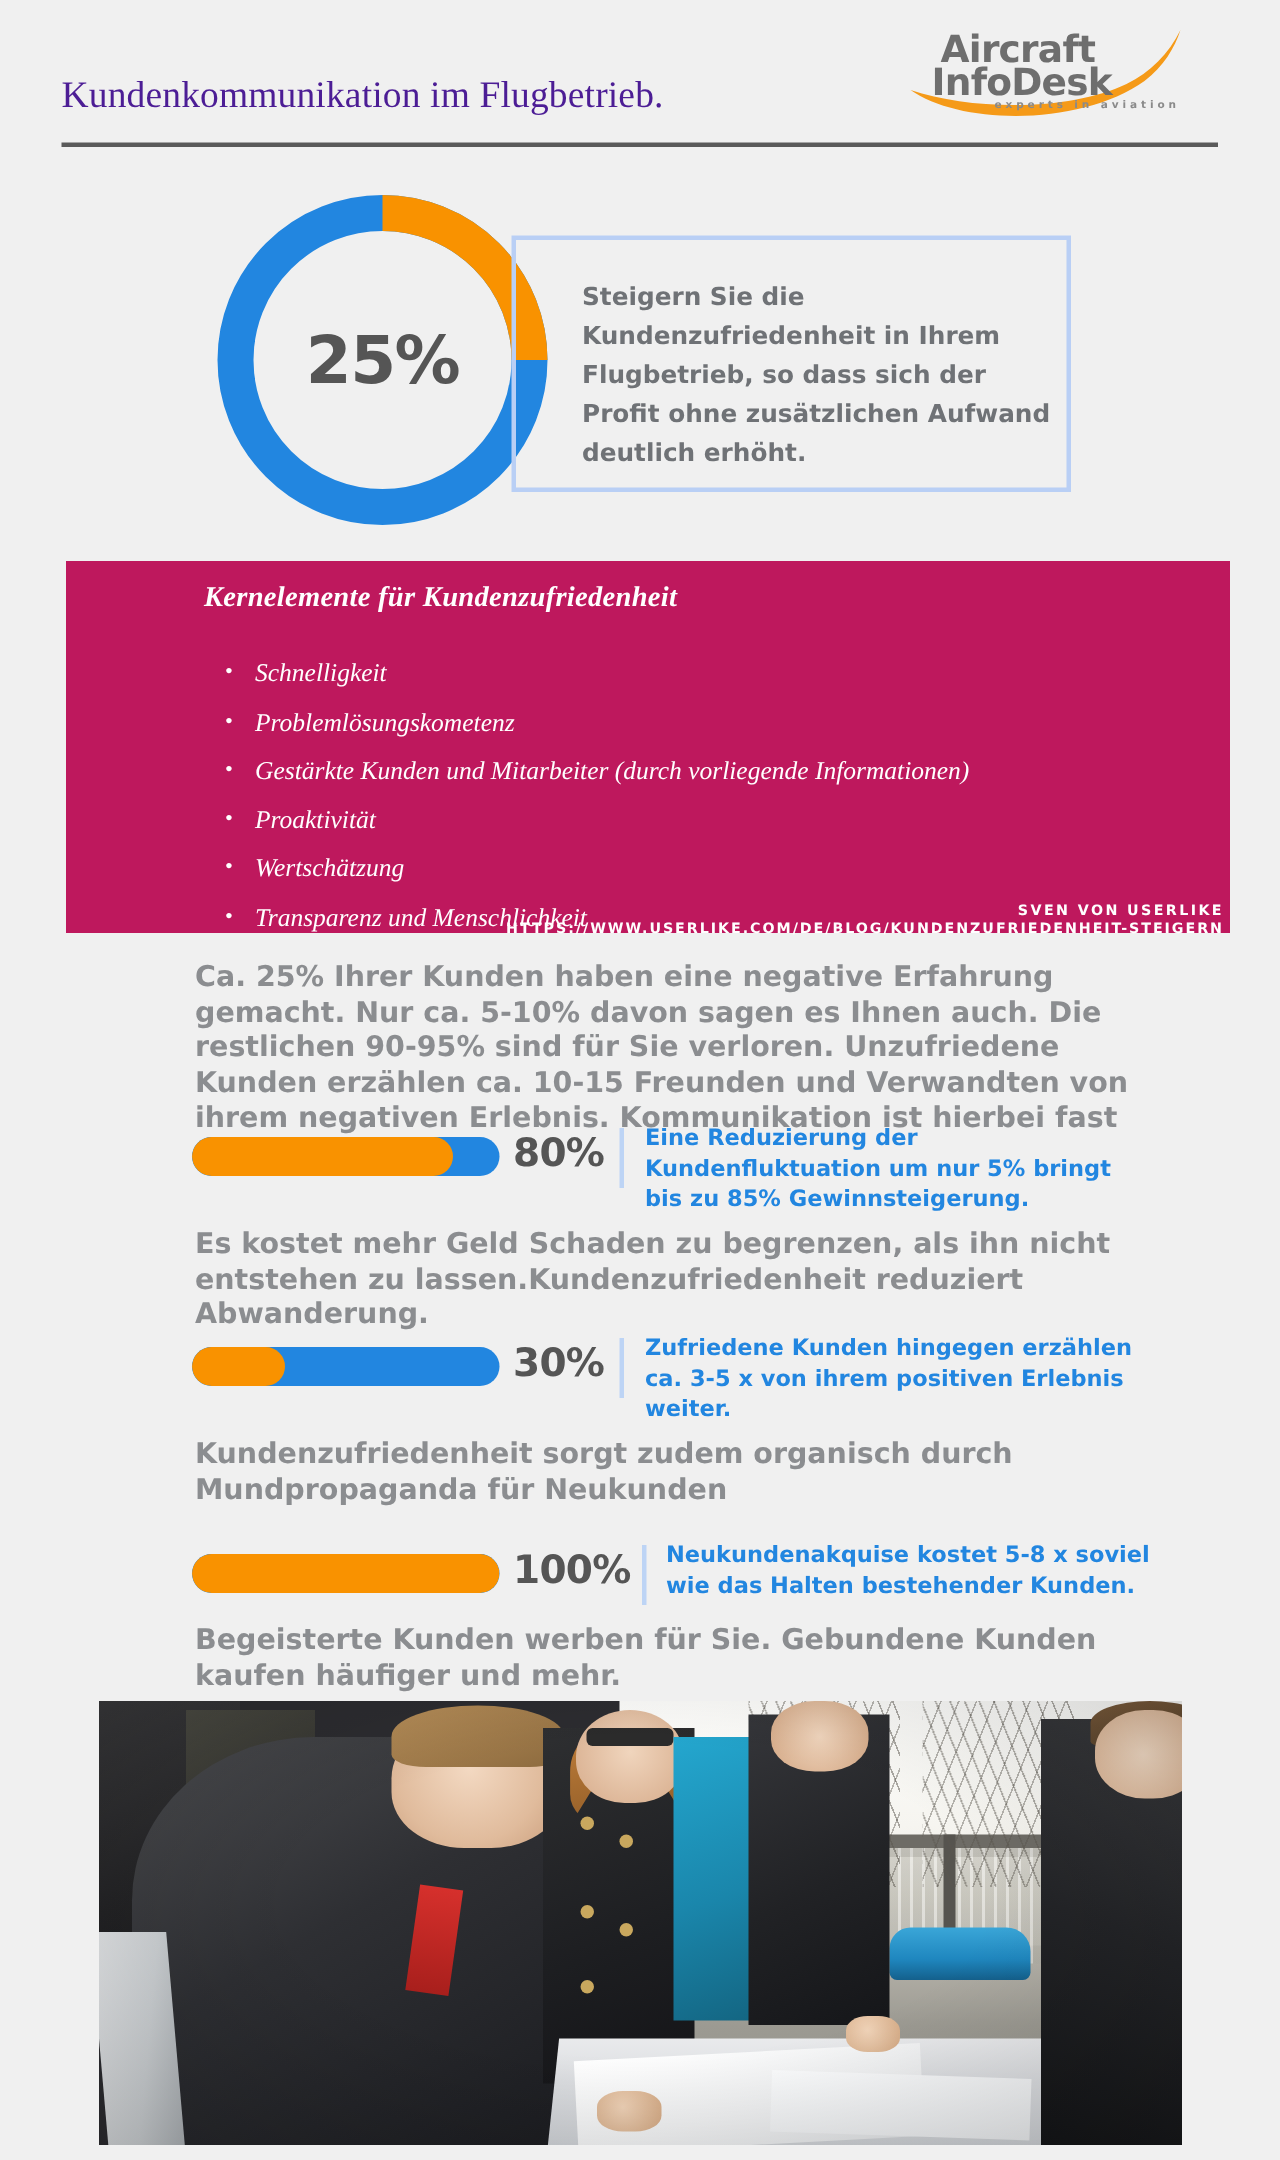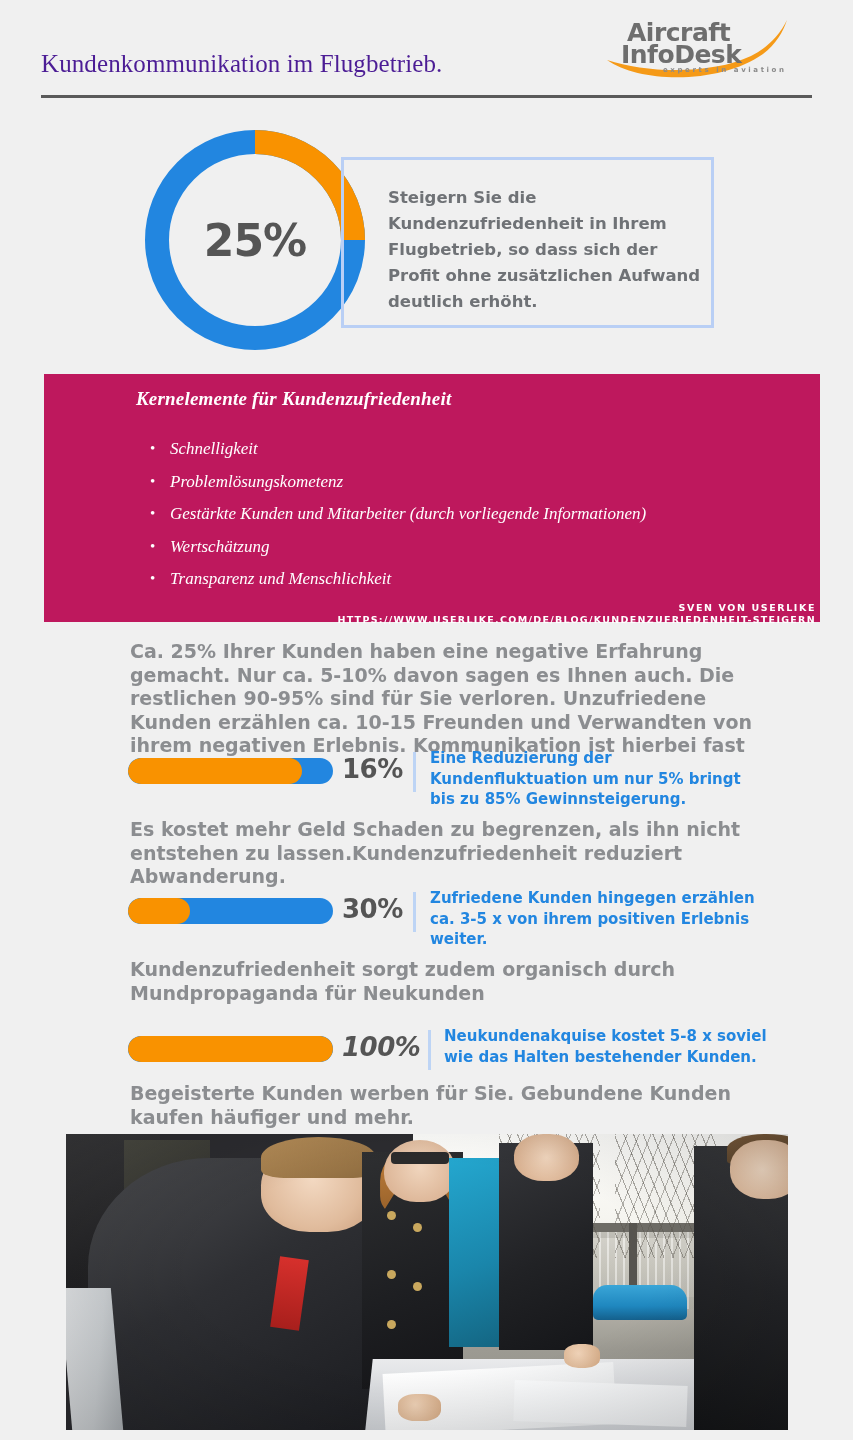--- a/index.html
+++ b/index.html
@@ -113,21 +113,21 @@
     position:absolute;left:214px;top:6px;
     font-size:26px;font-weight:bold;color:#555555;letter-spacing:-.5px;
     font-family:"DejaVu Sans", sans-serif;white-space:nowrap;
   }
   .divider{position:absolute;left:285px;top:4px;width:3px;height:40px;background:#bdd4f5;}
   .note{
     position:absolute;left:302px;top:0px;width:340px;
     font-size:15px;font-weight:bold;color:#2286e0;line-height:20.5px;
     font-family:"DejaVu Sans", sans-serif;
   }
-  .br3 .pct{left:214px;font-style:italic;}
+  .br3 .pct{left:214px;}
   .br3 .divider{left:300px;}
   .br3 .note{left:316px;}
 
   
   .photo{
     position:absolute;left:66px;top:1134px;width:722px;height:296px;
     overflow:hidden;background:#2c2c30;
   }
   .ph-sky{
     position:absolute;left:48%;top:0;width:52%;height:62%;
@@ -296,33 +296,34 @@
 
   <div class="callout-box"></div>
   <div class="callout-text" style="position:absolute;left:388px;top:185px;width:318px;">Steigern Sie die Kundenzufriedenheit in Ihrem Flugbetrieb, so dass sich der Profit ohne zusätzlichen Aufwand deutlich erhöht.</div>
 
   <div class="bluebox">
     <div class="bb-title">Kernelemente für Kundenzufriedenheit</div>
     <ul class="bb-list">
       <li>Schnelligkeit</li>
       <li>Problemlösungskometenz</li>
       <li>Gestärkte Kunden und Mitarbeiter (durch vorliegende Informationen)</li>
+      <li>Proaktivität</li>
       <li>Wertschätzung</li>
       <li>Transparenz und Menschlichkeit</li>
     </ul>
     <div class="bb-credit">SVEN VON USERLIKE</div>
     <div class="bb-url">HTTPS://WWW.USERLIKE.COM/DE/BLOG/KUNDENZUFRIEDENHEIT-STEIGERN</div>
   </div>
 
   <div class="para p1">Ca. 25% Ihrer Kunden haben eine negative Erfahrung gemacht. Nur ca. 5-10% davon sagen es Ihnen auch. Die restlichen 90-95% sind für Sie verloren. Unzufriedene Kunden erzählen ca. 10-15 Freunden und Verwandten von ihrem negativen Erlebnis. Kommunikation ist hierbei fast Alles!</div>
   <div class="barrow br1">
     <div class="track">
       <div class="fill" style="width:85%"></div>
     </div>
-    <div class="pct">16%</div>
+    <div class="pct">80%</div>
     <div class="divider"></div>
     <div class="note">Eine Reduzierung der Kundenfluktuation um nur 5% bringt bis zu 85% Gewinnsteigerung.</div>
   </div>
 
   <div class="para p2">Es kostet mehr Geld Schaden zu begrenzen, als ihn nicht entstehen zu lassen.Kundenzufriedenheit reduziert Abwanderung.</div>
   <div class="barrow br2">
     <div class="track">
       <div class="fill" style="width:30%"></div>
     </div>
     <div class="pct">30%</div>

